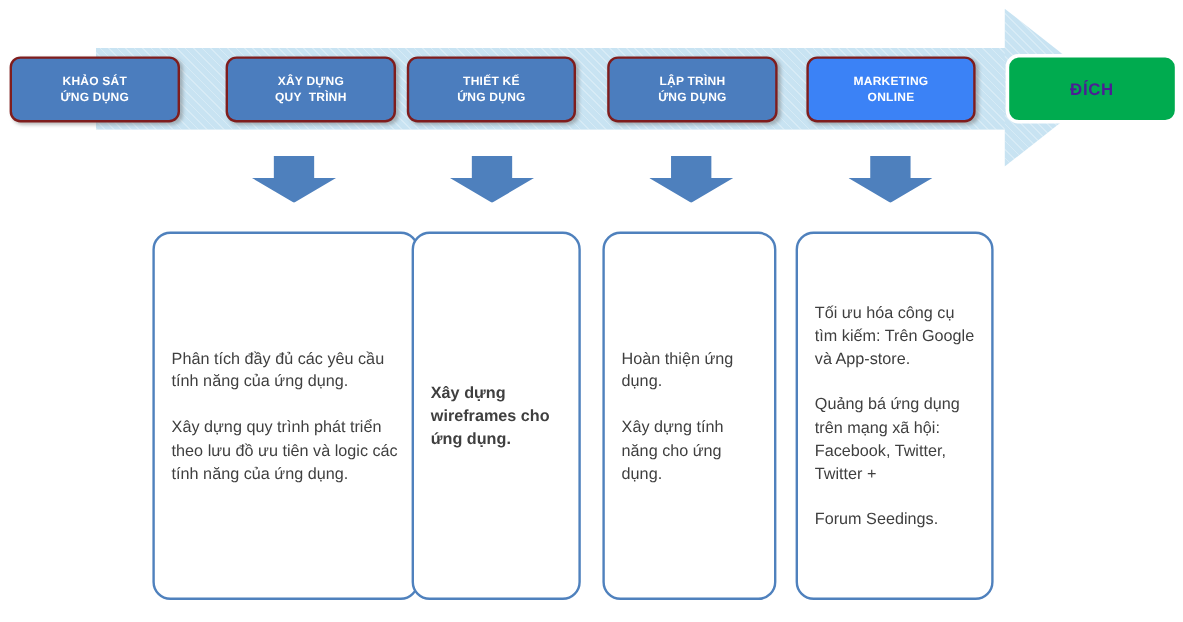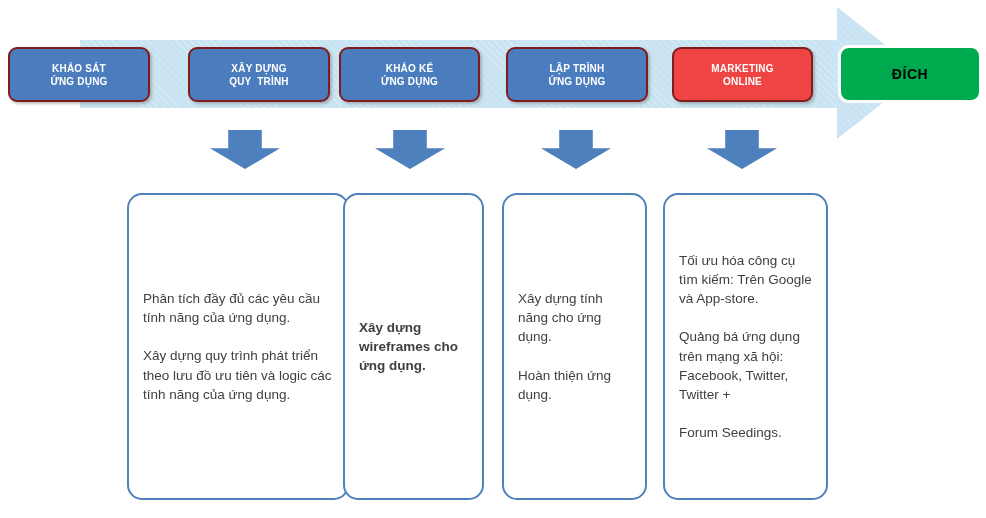--- a/index.html
+++ b/index.html
@@ -56,34 +56,34 @@
     font-weight: bold;
     line-height: 1.3;
     text-align: center;
     letter-spacing: 0.2px;
   }
   .stage span { display: block; white-space: pre; }
   .s1 { left: 8px;   width: 142px; }
   .s2 { left: 188px; width: 142px; }
   .s3 { left: 339px; width: 141px; }
   .s4 { left: 506px; width: 142px; text-align: center; }
-  .s5 { left: 672px; width: 141px; background: #ef4444; }
+  .s5 { left: 672px; width: 141px; background: #3b82f6; }
 
   .goal {
     position: absolute;
     left: 838px; top: 45px;
     width: 144px; height: 58px;
     box-sizing: border-box;
     background: #00ab4f;
     border: 3px solid #ffffff;
     border-radius: 11px;
     display: flex;
     align-items: center;
     justify-content: center;
-    color: #000000;
+    color: #4c1d95;
     font-size: 14px;
     font-weight: bold;
     letter-spacing: 0.6px;
   }
 
   
   .down-arrow {
     position: absolute;
     top: 130px;
     width: 70px; height: 39px;
@@ -130,21 +130,21 @@
 
   <div class="stage s1">
     <span>KHẢO SÁT</span>
     <span>ỨNG DỤNG</span>
   </div>
   <div class="stage s2">
     <span>XÂY DỰNG</span>
     <span>QUY  TRÌNH</span>
   </div>
   <div class="stage s3">
-    <span>KHẢO KẾ</span>
+    <span>THIẾT KẾ</span>
     <span>ỨNG DỤNG</span>
   </div>
   <div class="stage s4">
     <span>LẬP TRÌNH</span>
     <span>ỨNG DỤNG</span>
   </div>
   <div class="stage s5">
     <span>MARKETING</span>
     <span>ONLINE</span>
   </div>
@@ -159,22 +159,22 @@
   <div class="down-arrow a4"></div>
 
   <div class="detail d1">
     <p>Phân tích đầy đủ các yêu cầu tính năng của ứng dụng.</p>
     <p>Xây dựng quy trình phát triển theo lưu đồ ưu tiên và logic các tính năng của ứng dụng.</p>
   </div>
   <div class="detail d2">
     <p>Xây dựng wireframes cho ứng dụng.</p>
   </div>
   <div class="detail d3">
+    <p>Hoàn thiện ứng dụng.</p>
     <p>Xây dựng tính năng cho ứng dụng.</p>
-    <p>Hoàn thiện ứng dụng.</p>
   </div>
   <div class="detail d4">
     <p>Tối ưu hóa công cụ tìm kiếm: Trên Google và App-store.</p>
     <p>Quảng bá ứng dụng trên mạng xã hội: Facebook, Twitter, Twitter +</p>
     <p class="indent">Forum Seedings.</p>
   </div>
 
 </div>
 
 </body></html>

